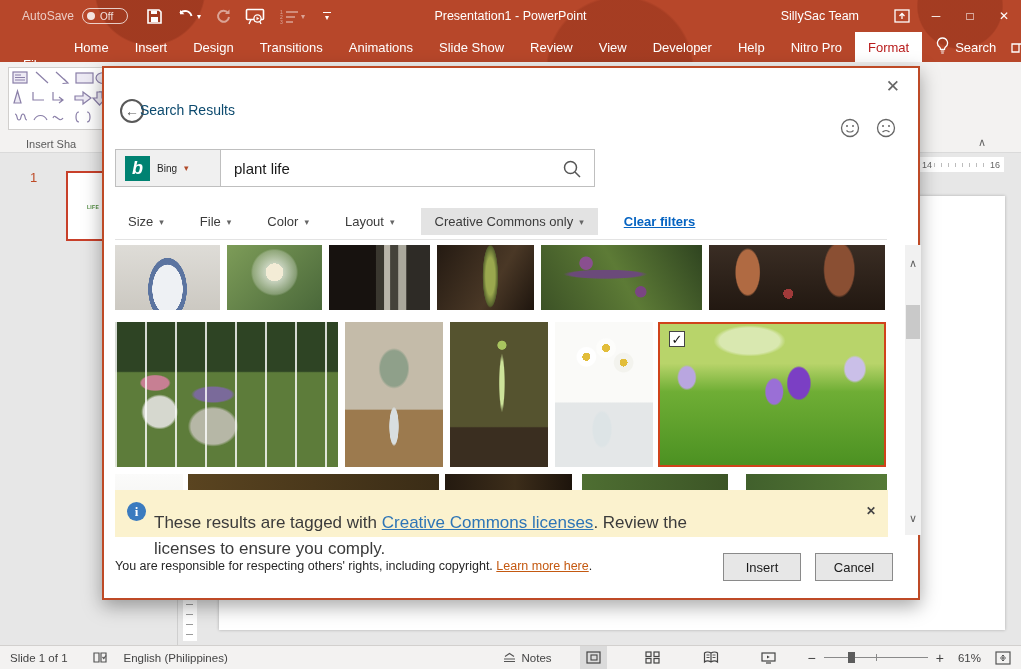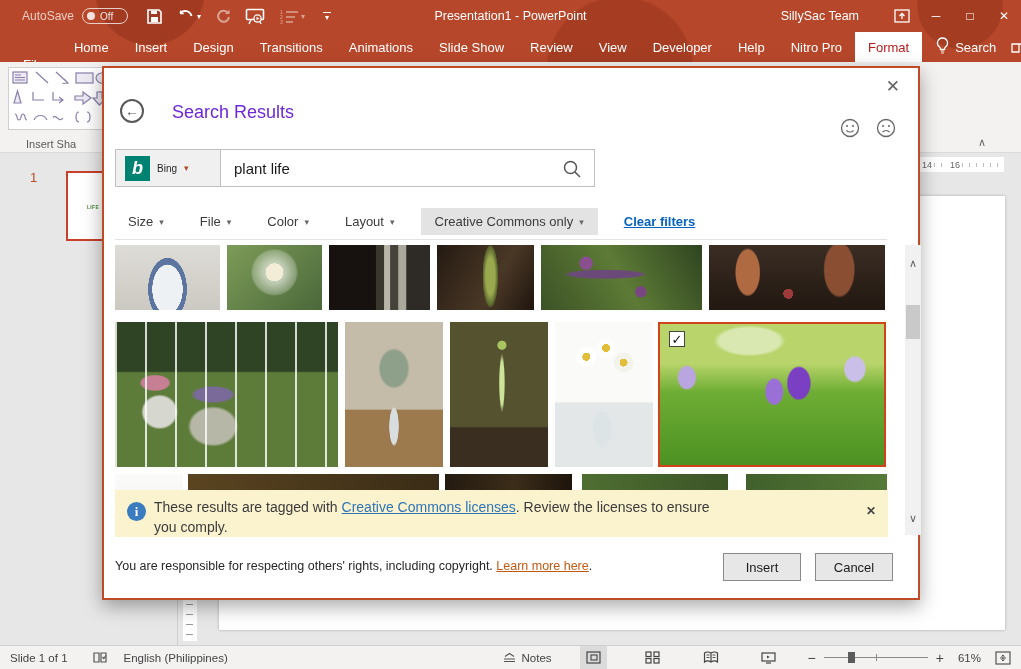--- a/index.html
+++ b/index.html
@@ -40,30 +40,30 @@
   .ribbon-collapse { position:absolute; left:978px; top:74px; color:#666; font-size:11px; }
 
   
   .content-bg { position:absolute; left:0; top:153px; width:1021px; height:492px; background:#E7E7E7; }
   .panel-divider { position:absolute; left:177px; top:153px; width:1px; height:492px; background:#CFCFCF; }
   .slide-num { position:absolute; left:30px; top:170px; font-size:13px; color:#BE4A26; }
   .slide-thumb { position:absolute; left:66px; top:171px; width:115px; height:70px; background:#fff; border:2px solid #C8402A; }
   .thumb-txt { position:absolute; left:19px; top:31px; font-size:5px; color:#4E8A3C; font-weight:bold; letter-spacing:.3px; }
   .canvas { position:absolute; left:219px; top:196px; width:786px; height:434px; background:#fff; box-shadow:0 0 3px rgba(0,0,0,.25); }
   .hruler { position:absolute; left:920px; top:157px; width:84px; height:15px; background:#fff; display:flex; align-items:center; font-size:9px; color:#666;
-    background-image:repeating-linear-gradient(90deg, #BDBDBD 0 1px, transparent 1px 7px); background-size:100% 4px; background-position:0 6px; background-repeat:no-repeat; }
+    background-image:repeating-linear-gradient(90deg, #BDBDBD 0 1px, transparent 1px 7px); background-size:100% 4px; background-position:0 6px; background-repeat:no-repeat;gap:40px; }
   .hruler span { background:#fff; padding:0 2px; }
   .vruler { position:absolute; left:183px; top:600px; width:14px; height:41px; background:#fff;
     background-image:repeating-linear-gradient(180deg, #9b9b9b 0 1px, transparent 1px 10px); background-size:7px 100%; background-position:3px 4px; background-repeat:no-repeat; }
 
   
   .dialog { position:absolute; left:102px; top:66px; width:818px; height:534px; background:#fff; border:2px solid #BE4A26; box-shadow:0 6px 18px rgba(0,0,0,.35); }
   .dlg-close { position:absolute; right:12px; top:6px; font-size:17px; color:#666; padding:2px 6px; }
   .back-btn { position:absolute; left:16px; top:31px; width:24px; height:24px; border:2px solid #595959; border-radius:50%; color:#595959; display:flex; align-items:center; justify-content:center; font-size:14px; font-weight:bold; }
-  .dlg-title { position:absolute; left:68px; top:34px; font-size:18px; color:#6d28d9; }
+  .dlg-title { position:absolute; left:36px; top:34px; font-size:14px; color:#0c4a6e; }
   .feedback { position:absolute; top:50px; width:20px; height:20px; }
   .searchbox { position:absolute; left:11px; top:81px; width:480px; height:38px; border:1px solid #BFBFBF; display:flex; }
   .bing-seg { width:105px; background:#F0F0F0; border-right:1px solid #BFBFBF; display:flex; align-items:center; padding-left:9px; gap:7px; }
   .bing-logo { width:25px; height:25px; background:#008272; color:#fff; display:flex; align-items:center; justify-content:center; font-size:18px; font-weight:bold; font-style:italic; }
   .bing-name { font-size:10px; color:#262626; }
   .seg-caret { font-size:9px; color:#B04A2A; }
   .search-input { flex:1; border:0; outline:none; font-family:"Liberation Sans",sans-serif; font-size:15px; color:#1a1a1a; padding:0 36px 0 13px; }
   .mag { position:absolute; right:12px; top:9px; }
   .filters { position:absolute; left:14px; top:140px; display:flex; align-items:center; font-size:13px; color:#3b3b3b; }
   .filter { display:flex; align-items:center; gap:6px; padding:6px 10px; margin-right:16px; }
@@ -95,21 +95,21 @@
   .t-colorveg { background:radial-gradient(circle 8px at 15% 50%, #c23b2e 0 100%, transparent), radial-gradient(circle 8px at 55% 45%, #7a4e8a 0 100%, transparent), radial-gradient(circle 8px at 85% 55%, #d9a02c 0 100%, transparent), linear-gradient(90deg,#4e6e32,#3c5526); }
   .t-greens { background:radial-gradient(circle 10px at 30% 50%, #6f9a3c 0 100%, transparent), radial-gradient(circle 10px at 70% 45%, #87ab4e 0 100%, transparent), linear-gradient(90deg,#41602c,#557a36); }
 
   
   .sb-track { position:absolute; left:801px; top:177px; width:16px; height:290px; background:#F1F1F1; display:flex; flex-direction:column; align-items:center; justify-content:space-between; color:#606060; font-size:11px; }
   .sb-thumb { position:absolute; left:802px; top:237px; width:14px; height:34px; background:#C9C9C9; }
 
   
   .banner { position:absolute; left:11px; top:422px; width:773px; height:47px; background:#FBF2CE; display:flex; align-items:flex-start; }
   .info-ic { width:19px; height:19px; border-radius:50%; background:#3B7BBF; color:#fff; font-size:13px; font-weight:bold; font-family:"Liberation Serif",serif; display:flex; align-items:center; justify-content:center; margin:12px 8px 0 12px; flex:none; }
-  .banner-text { font-size:14px; color:#3b3b3b; line-height:20px; padding-top:7px; width:560px; }
+  .banner-text { font-size:17px; color:#3b3b3b; line-height:26px; padding-top:20px; width:560px; }
   .banner-link { color:#2E75B6; }
   .show-all { position:absolute; left:621px; top:8px; width:106px; height:28px; background:#EFEFEF; border:1px solid #ABABAB; font-size:12.5px; color:#1a1a1a; display:flex; align-items:center; justify-content:center; font-family:"Liberation Sans",sans-serif; }
   .banner-x { position:absolute; left:746px; top:12px; font-size:12px; font-weight:bold; color:#444; padding:2px 5px; }
 
   
   .dlg-footer-text { position:absolute; left:11px; top:491px; font-size:12.5px; color:#262626; }
   .learn-link { color:#C45911; text-decoration:underline; }
   .btn { position:absolute; top:485px; width:78px; height:28px; background:#E7E7E7; border:1px solid #8A8A8A; font-size:13px; color:#1a1a1a; display:flex; align-items:center; justify-content:center; font-family:"Liberation Sans",sans-serif; }
   .btn-insert { left:619px; } .btn-cancel { left:711px; }
 

